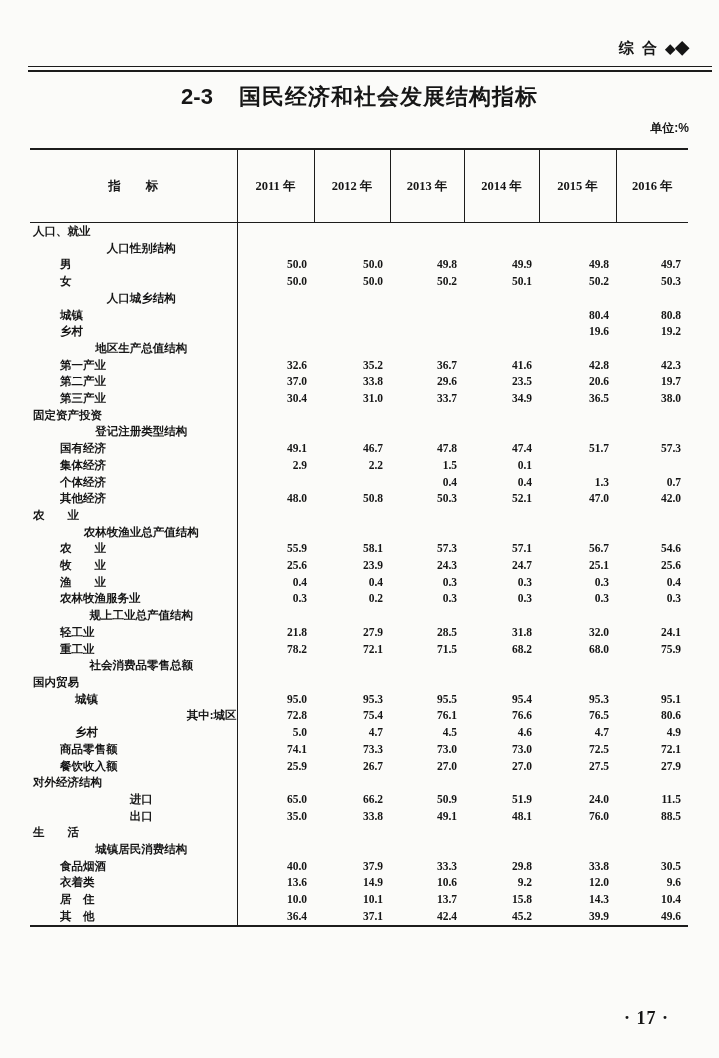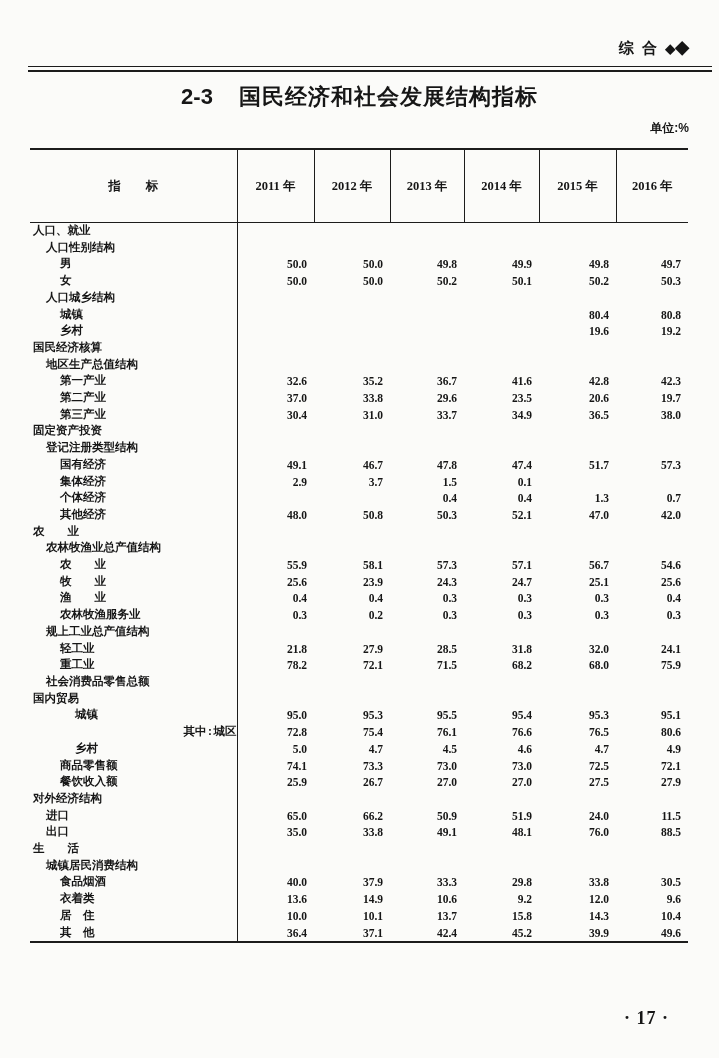--- a/index.html
+++ b/index.html
@@ -92,29 +92,29 @@
     height: 16.7px;
     line-height: 16.7px;
     padding: 0;
     font-size: 11.5px;
     font-weight: 700;
     white-space: nowrap;
     overflow: hidden;
   }
   tbody td.stub {
     border-right: 1.5px solid #1c1c1c;
-    font-family: Liberation Mono, monospace;
+    font-family: Liberation Serif, serif;
   }
   tbody td.num {
     text-align: right;
     padding-right: 7px;
     font-family: "Liberation Serif", serif;
   }
   td.ind0 { padding-left: 3px; }
-  td.ind1 { padding-left: 16px; }
+  td.ind1 { padding-left: 16px; text-align: center; }
   td.ind2 { padding-left: 30px; }
   td.ind3 { padding-left: 45px; }
   td.ind4 { padding-left: 58px; text-align: right; }
   
   .pagenum {
     position: absolute;
     top: 1008px;
     right: 50px;
     font-size: 18px;
     font-weight: 700;
@@ -216,29 +216,20 @@
       <tr>
         <td class="stub ind2">乡村</td>
         <td class="num"></td>
         <td class="num"></td>
         <td class="num"></td>
         <td class="num"></td>
         <td class="num">19.6</td>
         <td class="num">19.2</td>
       </tr>
       <tr>
-        <td class="stub ind0">国民经济核算</td>
-        <td class="num"></td>
-        <td class="num"></td>
-        <td class="num"></td>
-        <td class="num"></td>
-        <td class="num"></td>
-        <td class="num"></td>
-      </tr>
-      <tr>
         <td class="stub ind1">地区生产总值结构</td>
         <td class="num"></td>
         <td class="num"></td>
         <td class="num"></td>
         <td class="num"></td>
         <td class="num"></td>
         <td class="num"></td>
       </tr>
       <tr>
         <td class="stub ind2">第一产业</td>
@@ -290,21 +281,21 @@
         <td class="num">49.1</td>
         <td class="num">46.7</td>
         <td class="num">47.8</td>
         <td class="num">47.4</td>
         <td class="num">51.7</td>
         <td class="num">57.3</td>
       </tr>
       <tr>
         <td class="stub ind2">集体经济</td>
         <td class="num">2.9</td>
-        <td class="num">3.7</td>
+        <td class="num">2.2</td>
         <td class="num">1.5</td>
         <td class="num">0.1</td>
         <td class="num"></td>
         <td class="num"></td>
       </tr>
       <tr>
         <td class="stub ind2">个体经济</td>
         <td class="num"></td>
         <td class="num"></td>
         <td class="num">0.4</td>

